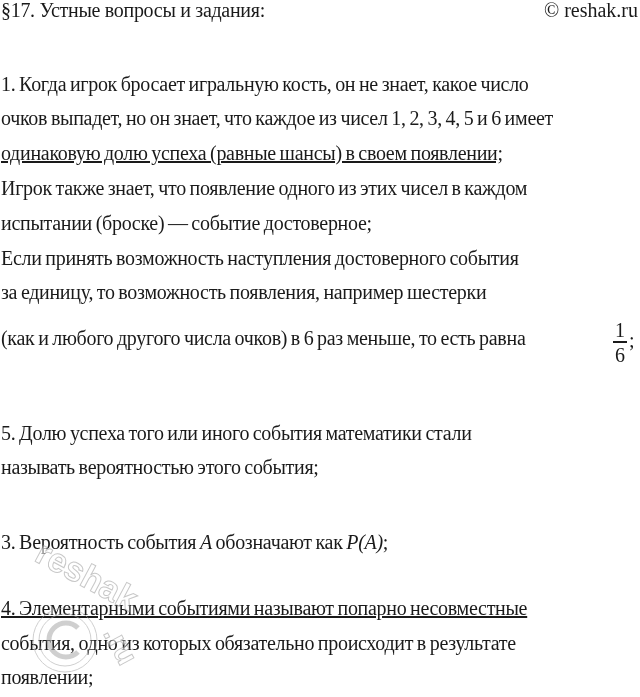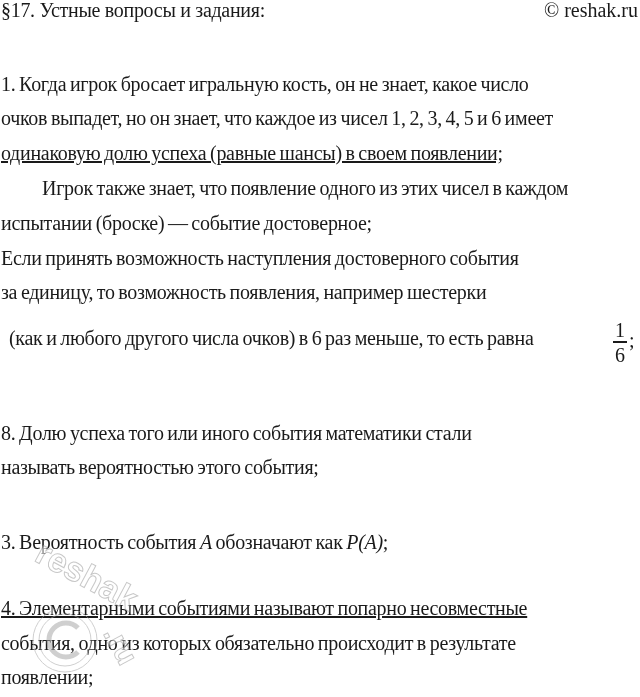--- a/index.html
+++ b/index.html
@@ -96,34 +96,34 @@
 <body>
 
 <div>
 
   <div class="header-title">§17. Устные вопросы и задания:</div>
   <div class="header-copyright">© reshak.ru</div>
 
   <div class="line" style="top:73px;">1. Когда игрок бросает игральную кость, он не знает, какое число</div>
   <div class="line" style="top:107px;">очков выпадет, но он знает, что каждое из чисел 1, 2, 3, 4, 5 и 6 имеет</div>
   <div class="line" style="top:142px;text-decoration:underline;">одинаковую долю успеха (равные шансы) в своем появлении;</div>
-  <div class="line" style="top:177px;padding-left:41px;">Игрок также знает, что появление одного из этих чисел в каждом</div>
+  <div class="line" style="top:177px;">Игрок также знает, что появление одного из этих чисел в каждом</div>
   <div class="line" style="top:212px;">испытании (броске) — событие достоверное;</div>
   <div class="line" style="top:247px;">Если принять возможность наступления достоверного события</div>
   <div class="line" style="top:281px;">за единицу, то возможность появления, например шестерки</div>
-  <div class="line" style="top:327px;margin-left:8px;">(как и любого другого числа очков) в 6 раз меньше, то есть равна</div>
+  <div class="line" style="top:327px;">(как и любого другого числа очков) в 6 раз меньше, то есть равна</div>
 
   <div class="fraction">
     <span class="num">1</span>
     <span class="bar"></span>
     <span class="den">6</span>
   </div>
   <div class="frac-semicolon">;</div>
 
-  <div class="line" style="top:422px;">8. Долю успеха того или иного события математики стали</div>
+  <div class="line" style="top:422px;">5. Долю успеха того или иного события математики стали</div>
   <div class="line" style="top:456px;">называть вероятностью этого события;</div>
 
   <div class="line" style="top:531px;font-family:Liberation Serif, serif;">
     <span>3. Вероятность события </span><span class="math-italic">A</span><span> обозначают как </span><span class="math-italic">P(A)</span><span>;</span>
   </div>
 
   <div class="line" style="top:597px;text-decoration:underline;">4. Элементарными событиями называют попарно несовместные</div>
   <div class="line" style="top:632px;">события, одно из которых обязательно происходит в результате</div>
   <div class="line" style="top:666px;">появлении;</div>
 

